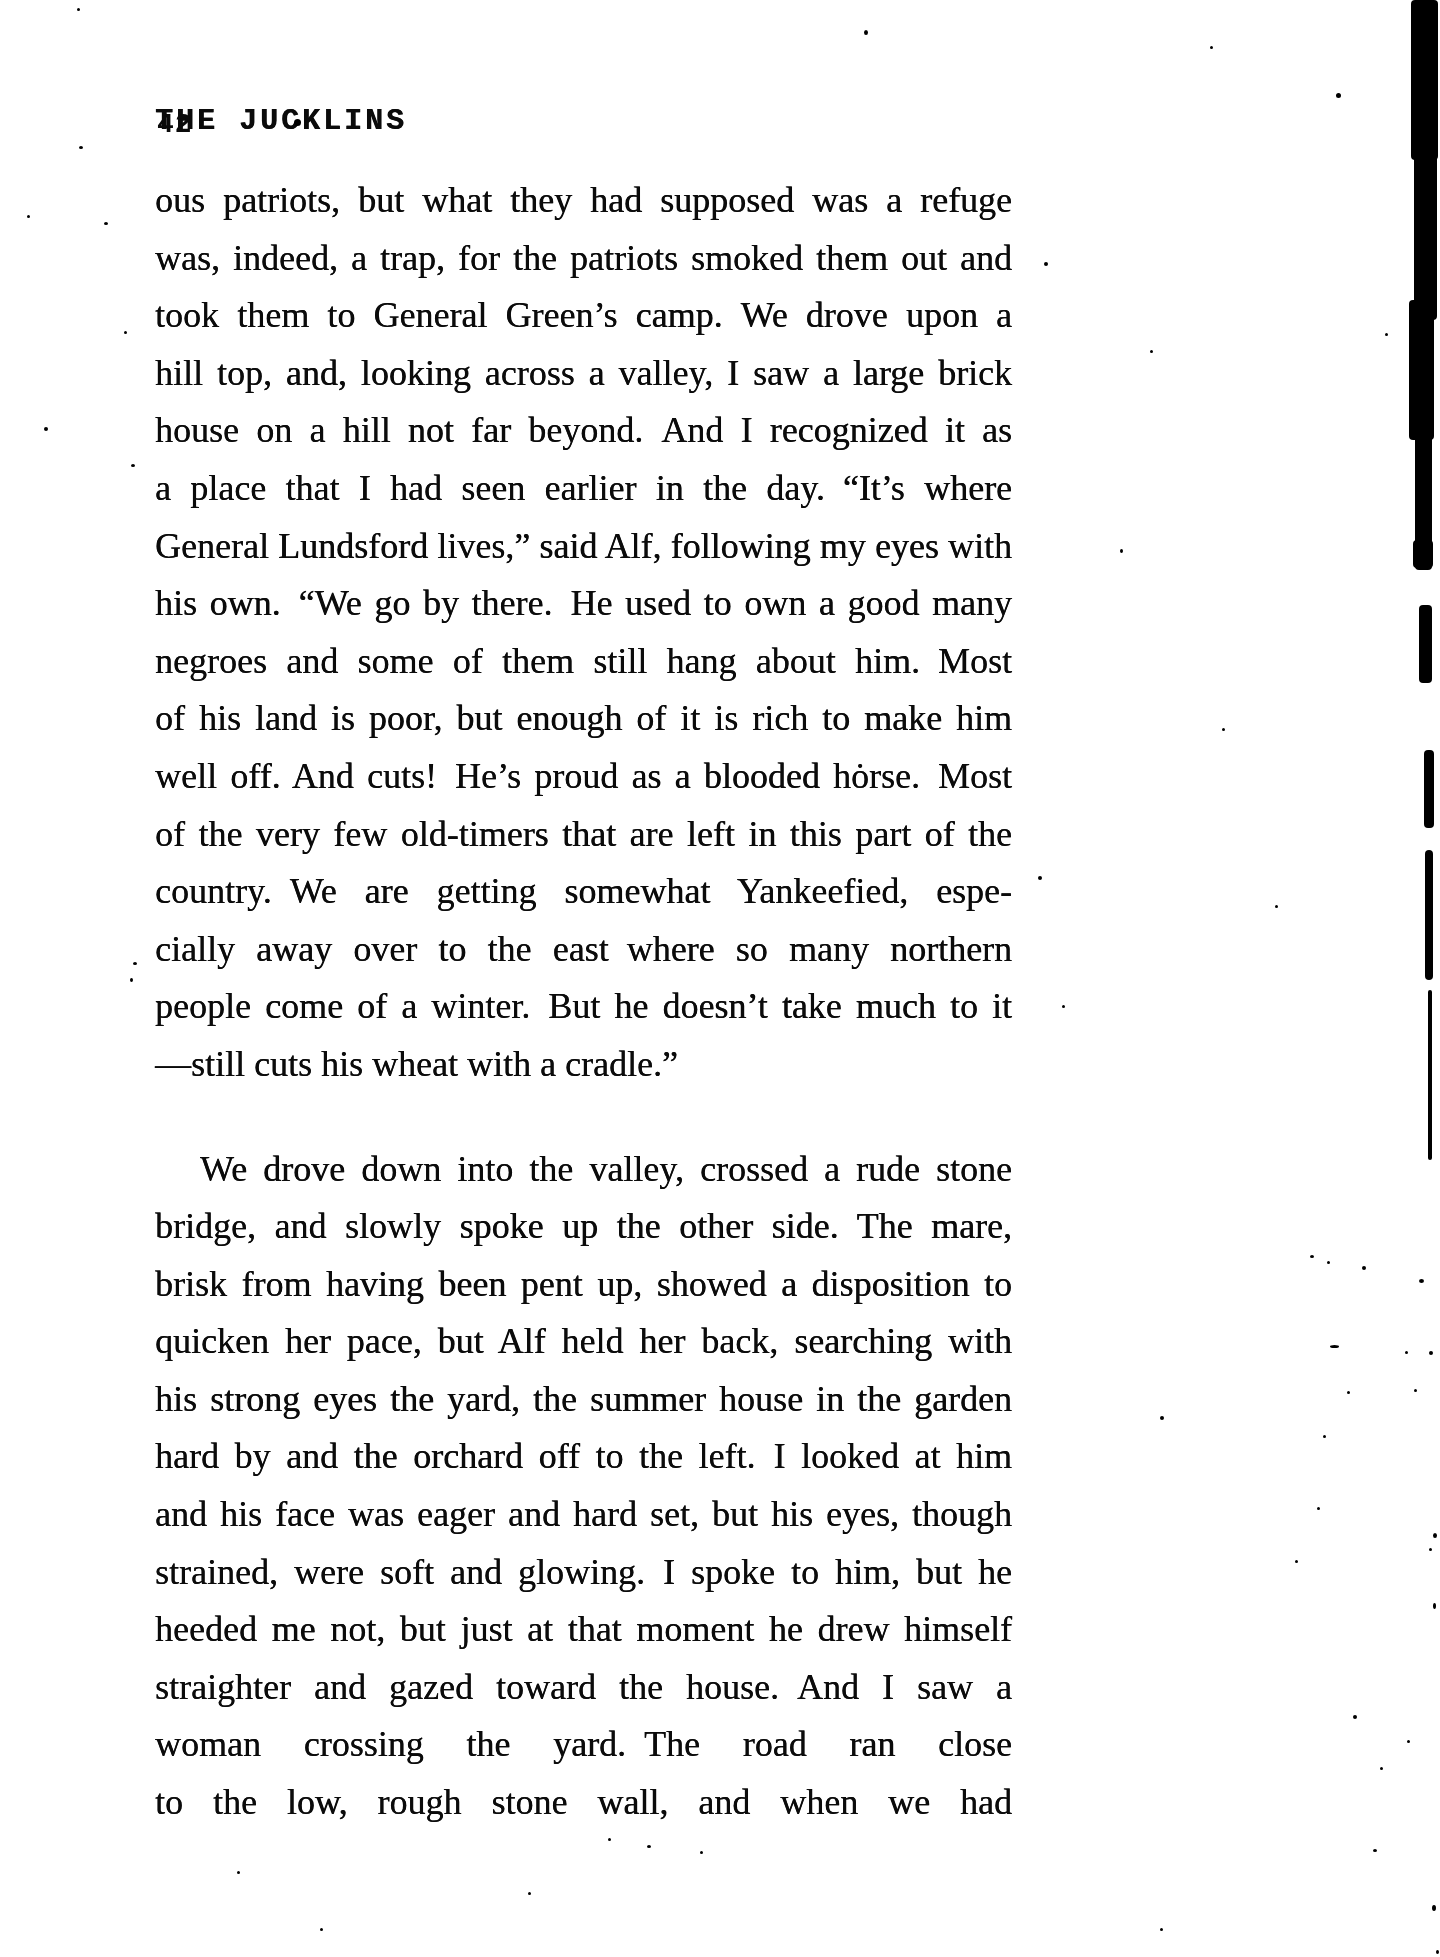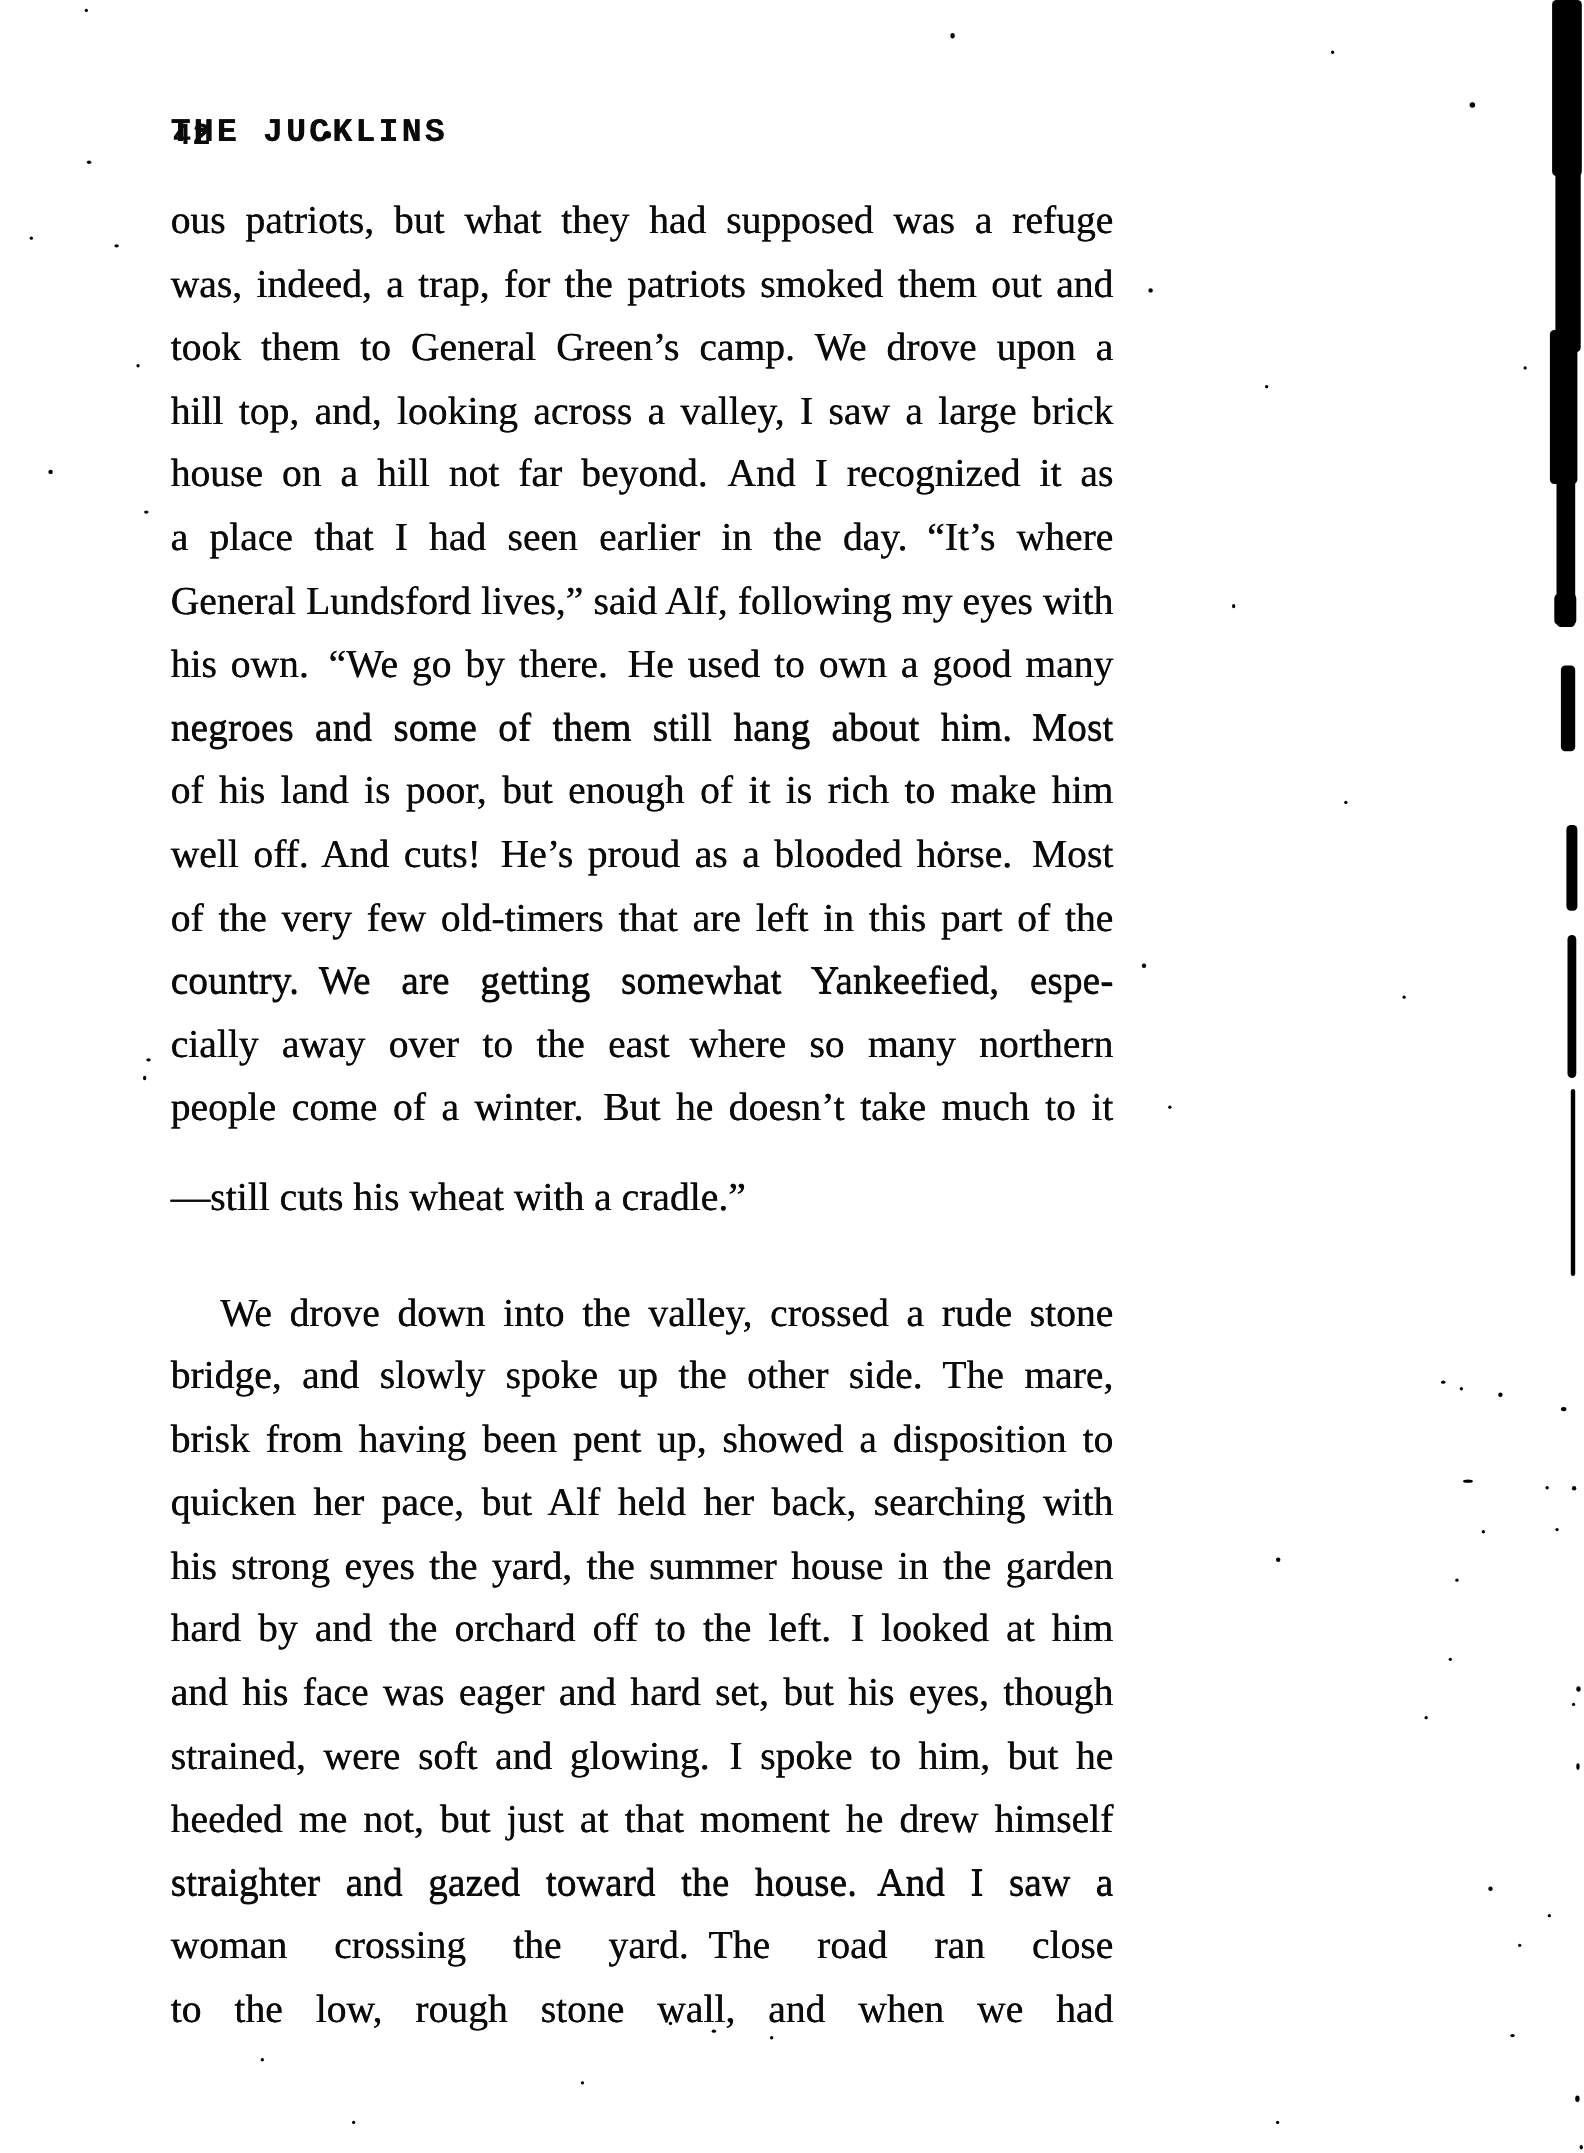--- a/index.html
+++ b/index.html
@@ -28,21 +28,21 @@
     font-size:36px;line-height:57.6px;
     text-shadow:0.35px 0.25px 0 #0b0b0b;
   }
   .line{
     height:57.6px;
     text-align:justify;
     text-align-last:justify;
     text-justify:inter-word;
     white-space:normal;
   }
-  .line.flush{text-align-last:left;margin-top:24px;}
+  .line.flush{text-align-last:left;}
   .line.indent{text-indent:45px;margin-top:47px;}
   .edge-seg{
     position:absolute;background:#000;border-radius:4px;
   }
   .speck{
     position:absolute;background:#000;border-radius:50%;
   }
 </style>
 </head>
 <body>

